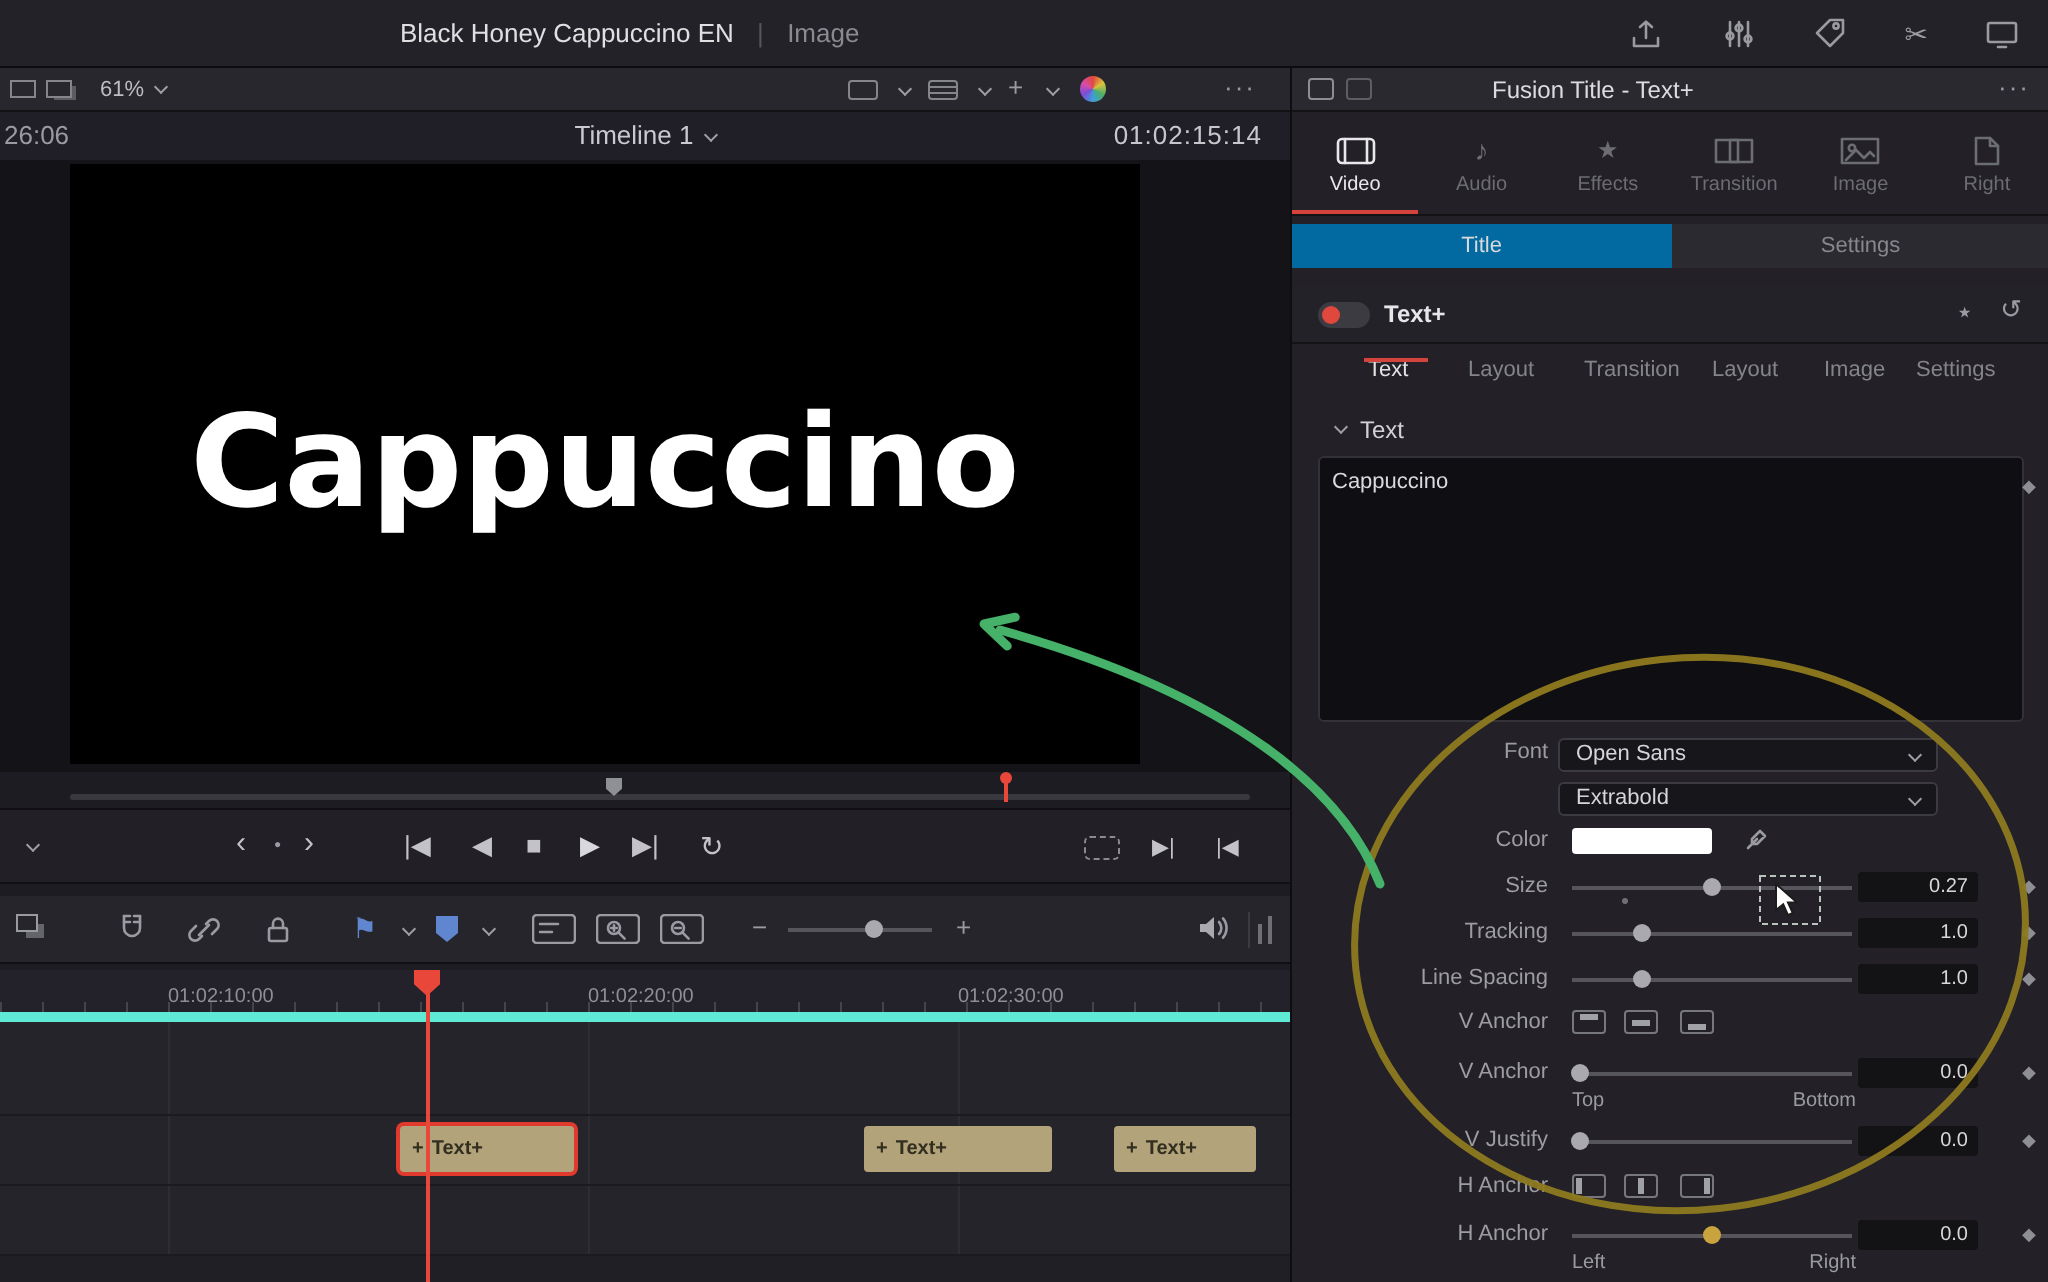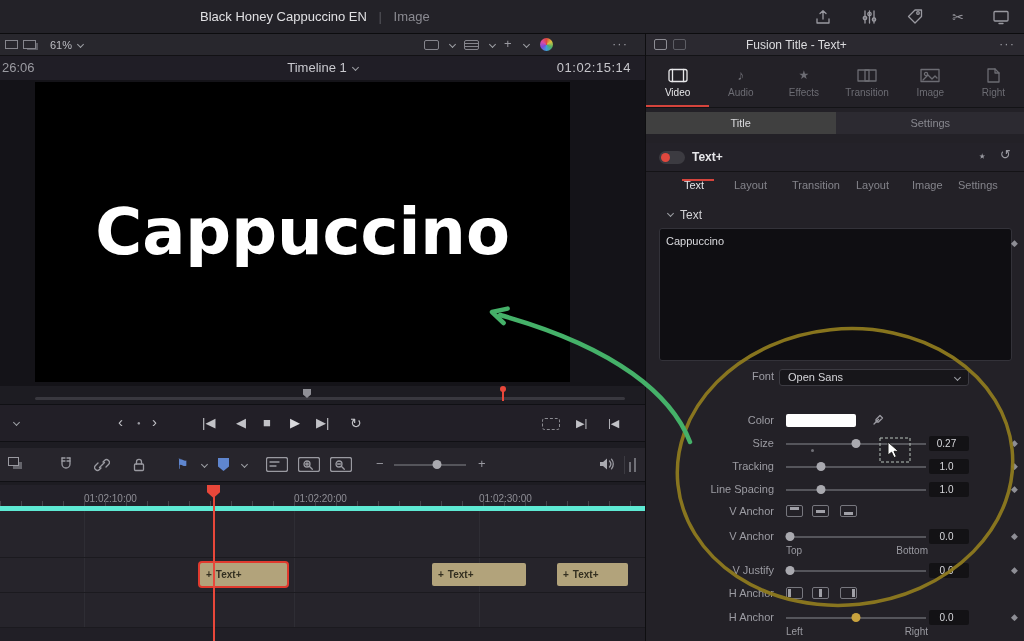--- a/index.html
+++ b/index.html
@@ -41,37 +41,37 @@
     clip-path:polygon(0 0,100% 0,100% 55%,50% 100%,0 55%)}
   .tbtn{position:absolute;top:10px;color:#c2c2c7}
   
   .right{left:645px;top:34px;width:379px;height:607px;background:#232127;border-left:1px solid #0e0e10}
   .insp-head{left:0;top:0;width:379px;height:22px;background:#2b2930;border-bottom:1px solid #131316}
   .mtabs{left:0;top:24px;width:379px;height:50px;display:flex;border-bottom:1px solid #131316}
   .mtab{flex:1;display:flex;flex-direction:column;align-items:center;justify-content:center;gap:4px;font-size:10px;color:#6c6c73}
   .mtab.active{color:#e8e8ea;box-shadow:inset 0 -2px 0 #d5443c}
   .ptabs{left:0;top:78px;width:379px;height:22px;display:flex}
   .ptab{flex:1;text-align:center;line-height:22px;font-size:11px}
-  .ptab.active{background:#404040;color:#d9d9dc}
+  .ptab.active{background:#0369a1;color:#d9d9dc}
   .ptab.idle{background:#2c2a31;color:#87878e}
   .noderow{left:0;top:109px;width:379px;height:29px;background:#242229;border-bottom:1px solid #141316}
   .ttabs{left:0;top:141px;width:379px;height:23px;font-size:11px;color:#84848b}
   .ttabs span{position:absolute;top:4px}
   .ttabs .active{color:#e3e3e6}
   .tt-underline{position:absolute;left:36px;top:21px;width:32px;height:2px;background:#d5443c}
   .sechead{left:0;top:172px;width:379px;height:20px}
   .textarea{left:13px;top:194px;width:353px;height:133px;background:#0f0e12;border:1px solid #333239;border-radius:3px;color:#dadade;font-size:11px;font-family:"Liberation Sans",sans-serif;padding:6px;resize:none}
   .prow{position:absolute;left:0;width:379px;height:16px}
   .lbl{position:absolute;left:0;width:128px;text-align:right;font-size:11px;color:#9c9ca3;top:1px}
   .ddown{position:absolute;left:133px;width:190px;height:17px;background:#17161a;border:1px solid #3c3b42;border-radius:3px;font-size:11px;line-height:15px;color:#d6d6da;padding:0 8px}
   .ddown .chv{position:absolute;right:8px;top:5px;margin:0}
   .strack{position:absolute;left:140px;width:140px;height:2px;background:#55555b;top:7px}
   .knob{position:absolute;top:-4px;width:9px;height:9px;border-radius:50%;background:#a9a9af;transform:translateX(-50%)}
   .knob.gold{background:#c9a33e}
-  .vbox{position:absolute;left:283px;width:40px;height:15px;background:#131215;border-radius:2px;font-size:10px;line-height:15px;text-align:center;padding-right:5px;color:#d8d8dc}
+  .vbox{position:absolute;left:283px;width:60px;height:15px;background:#131215;border-radius:2px;font-size:10px;line-height:15px;text-align:right;padding-right:5px;color:#d8d8dc}
   .dia{position:absolute;left:365px;font-size:9px;color:#8e8e95;line-height:14px}
   .ab{position:absolute;top:1px;width:17px;height:12px;border:1px solid #77777e;border-radius:2px}
   .ab i{position:absolute;background:#a0a0a7;width:9px;height:3px;left:3px}
   .ab.t i{top:1px}.ab.m i{top:4px}.ab.b i{bottom:1px}
   .ab.l i,.ab.c i,.ab.r i{width:3px;height:8px;top:1px}
   .ab.l i{left:1px}.ab.c i{left:6px}.ab.r i{left:auto;right:1px}
   .minmax{position:absolute;left:140px;width:142px;display:flex;justify-content:space-between;font-size:10px;color:#9a9aa1}
   .overlay{position:absolute;inset:0;z-index:50;pointer-events:none}
 </style>
 </head>
@@ -339,20 +339,26 @@
     <span class="dia" style="top:202px">◆</span>
 
     <div class="prow" style="top:335px">
       <span class="lbl">Font</span>
       <div class="ddown">
         <span>Open Sans</span>
         <span class="chv"></span>
       </div>
     </div>
 
+    <div class="prow" style="top:357px">
+      <div class="ddown">
+        <span>Extrabold</span>
+        <span class="chv"></span>
+      </div>
+    </div>
 
     <div class="prow" style="top:379px">
       <span class="lbl">Color</span>
       <span class="abs" style="left:140px;top:1px;width:70px;height:13px;background:#fff;border-radius:2px"></span>
       <span class="abs" style="left:226px;top:0">
           <svg class="ic" width="13" height="13" viewBox="0 0 13 13">
             <path d="M2 11l4.5-4.5M8 2.5l2.5 2.5-4 4H4V6.5z"></path>
           </svg>
         </span>
     </div>

